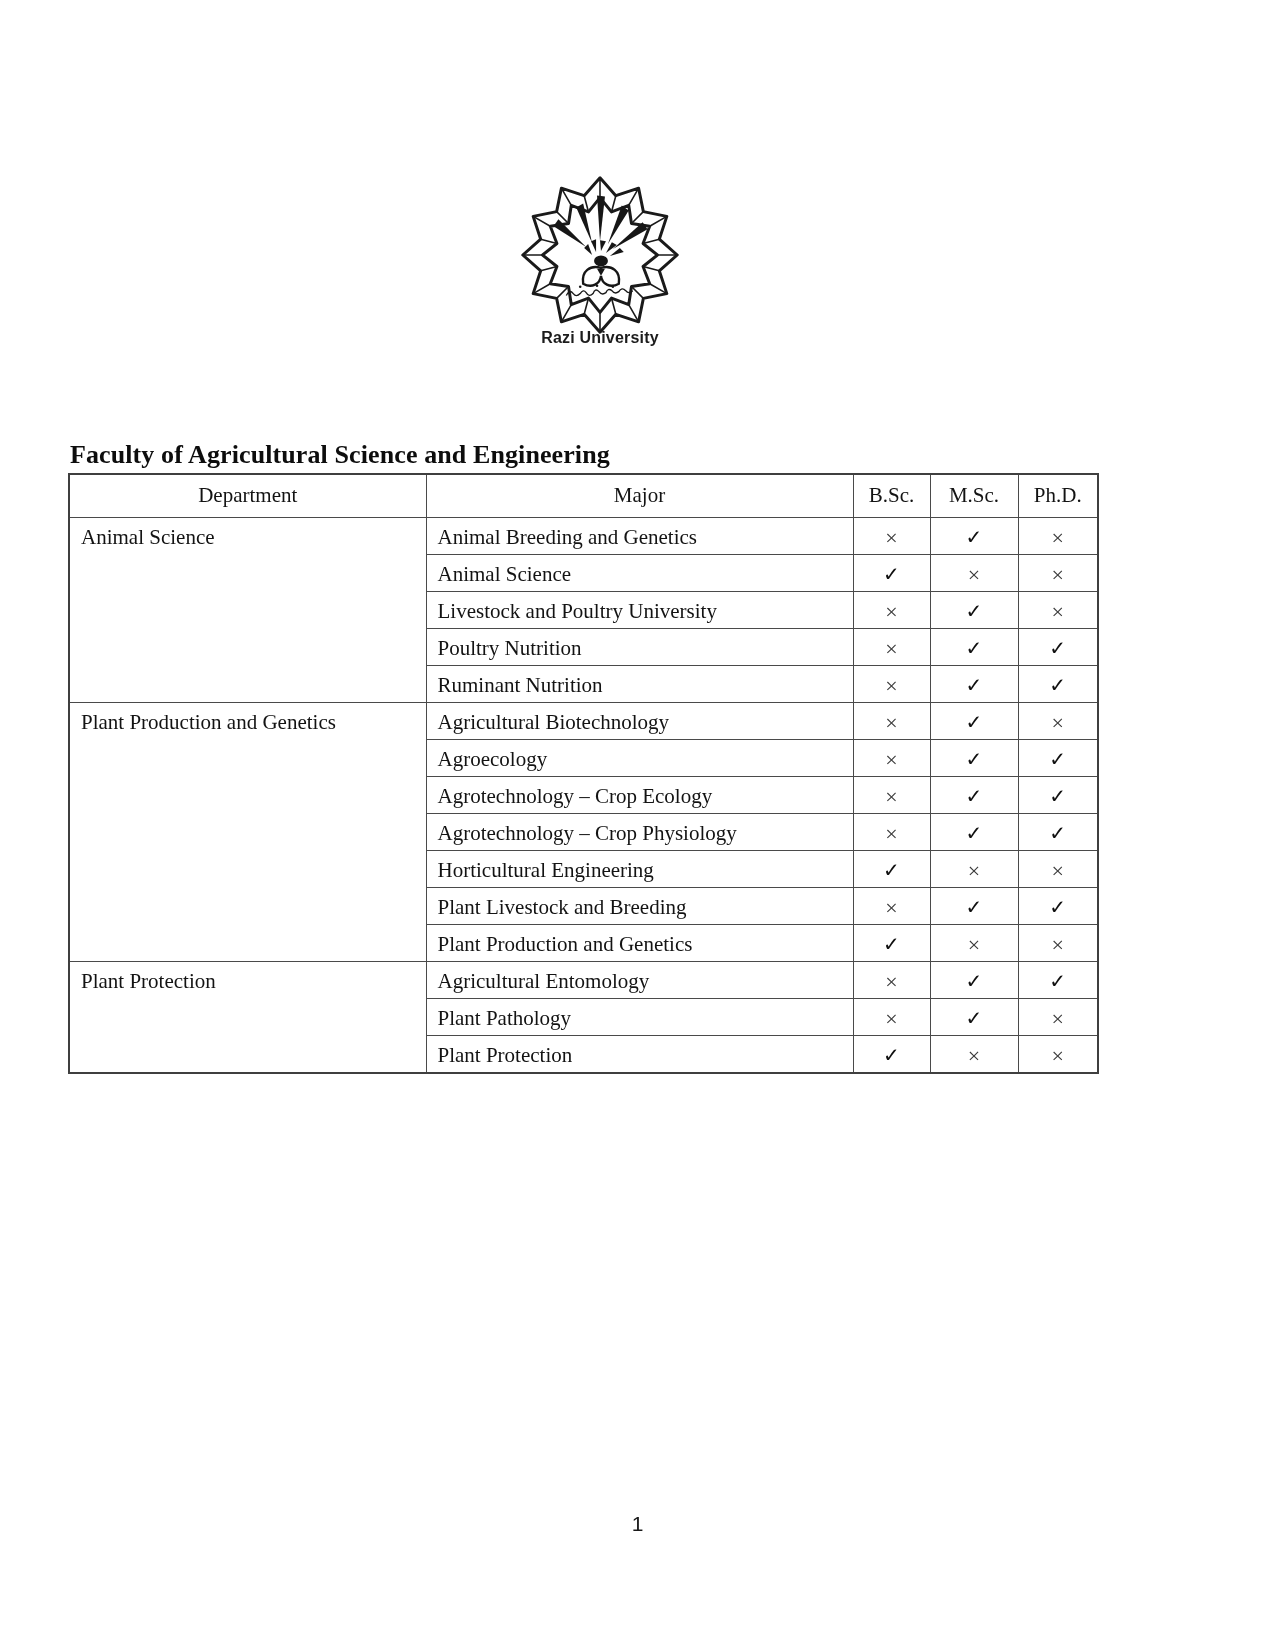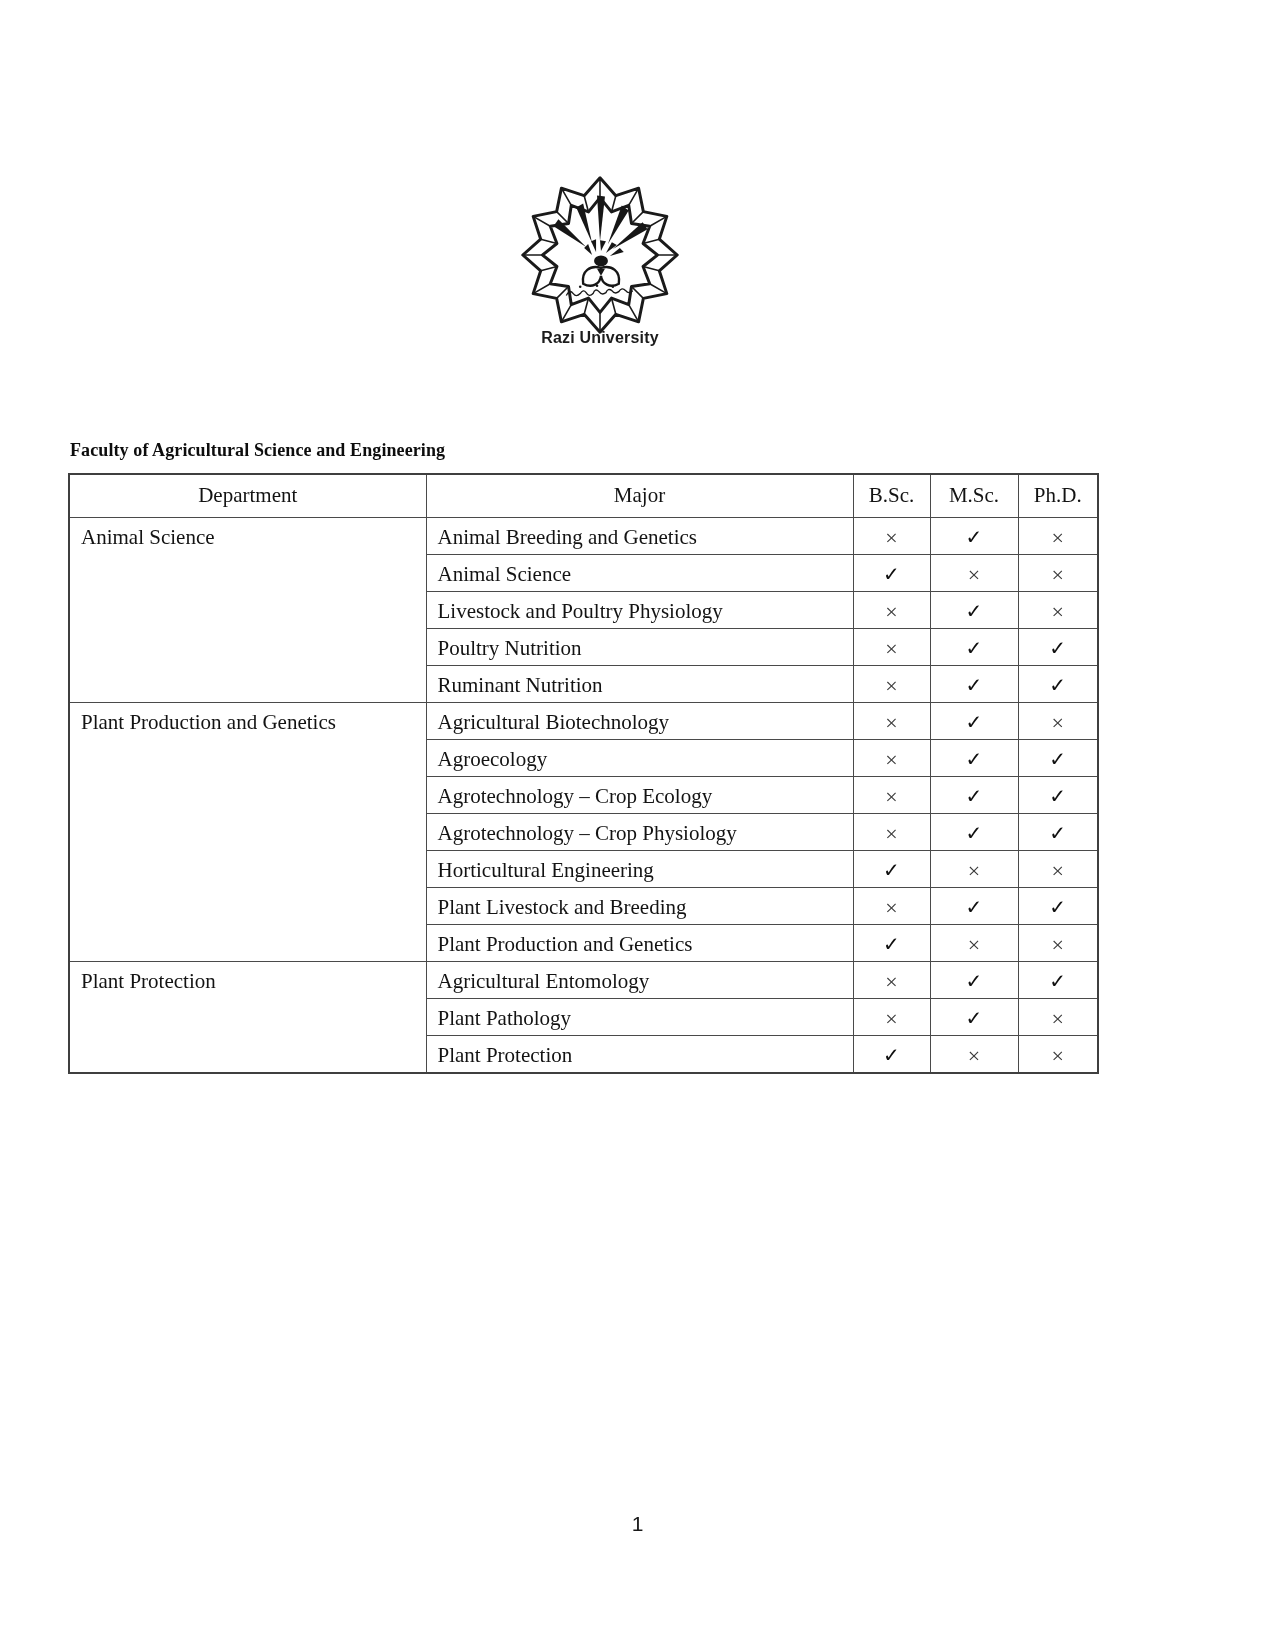--- a/index.html
+++ b/index.html
@@ -10,21 +10,21 @@
   }
   .logo-emblem { position:absolute; left:501px; top:156px; width:198px; height:198px; }
   .logo-emblem svg { display:block; }
   .logo-text {
     position:absolute; left:440px; top:329px; width:320px; text-align:center;
     font-family:"Liberation Sans", sans-serif; font-weight:700; font-size:16px;
     color:#1c1c1c; letter-spacing:.2px;
   }
   .doc-title {
     position:absolute; left:70px; top:440px;
-    font-size:18px; font-weight:700; color:#0d0d0d; letter-spacing:.1px;
+    font-size:26px; font-weight:700; color:#0d0d0d; letter-spacing:.1px;
   }
   table.programs {
     position:absolute; left:68px; top:473px; width:1029px;
     border-collapse:collapse; table-layout:fixed;
     border:2px solid #3f3f3f;
   }
   .programs th, .programs td {
     border:1px solid #4a4a4a; font-size:21px; font-weight:400; color:#131313;
     overflow:hidden;
   }
@@ -102,21 +102,21 @@
         <td class="markcell"><span class="check">✓</span></td>
         <td class="markcell"><span class="cross">×</span></td>
       </tr>
       <tr>
         <td class="major">Animal Science</td>
         <td class="markcell"><span class="check">✓</span></td>
         <td class="markcell"><span class="cross">×</span></td>
         <td class="markcell"><span class="cross">×</span></td>
       </tr>
       <tr>
-        <td class="major">Livestock and Poultry Physiology</td>
+        <td class="major">Livestock and Poultry University</td>
         <td class="markcell"><span class="cross">×</span></td>
         <td class="markcell"><span class="check">✓</span></td>
         <td class="markcell"><span class="cross">×</span></td>
       </tr>
       <tr>
         <td class="major">Poultry Nutrition</td>
         <td class="markcell"><span class="cross">×</span></td>
         <td class="markcell"><span class="check">✓</span></td>
         <td class="markcell"><span class="check">✓</span></td>
       </tr>

